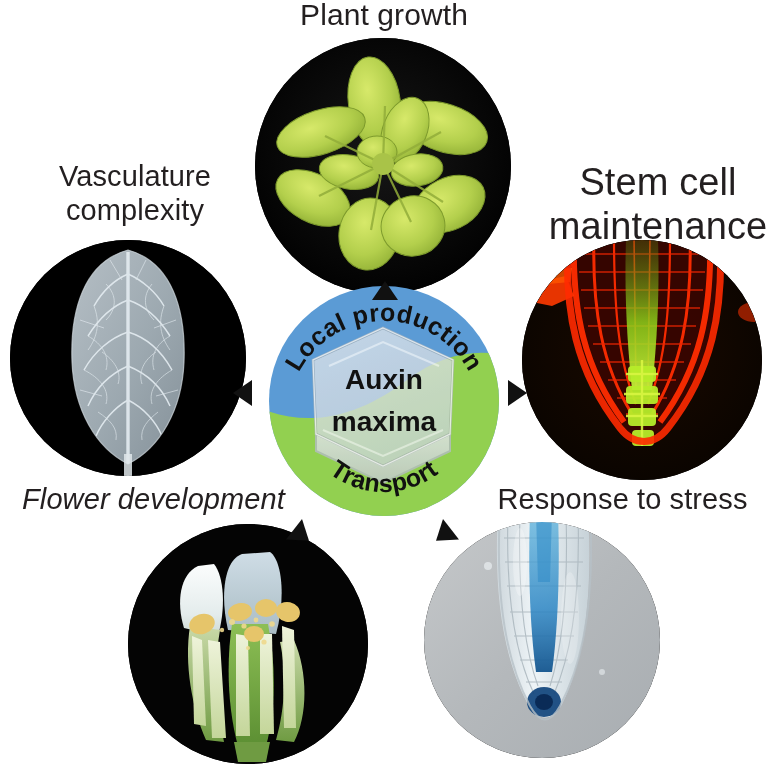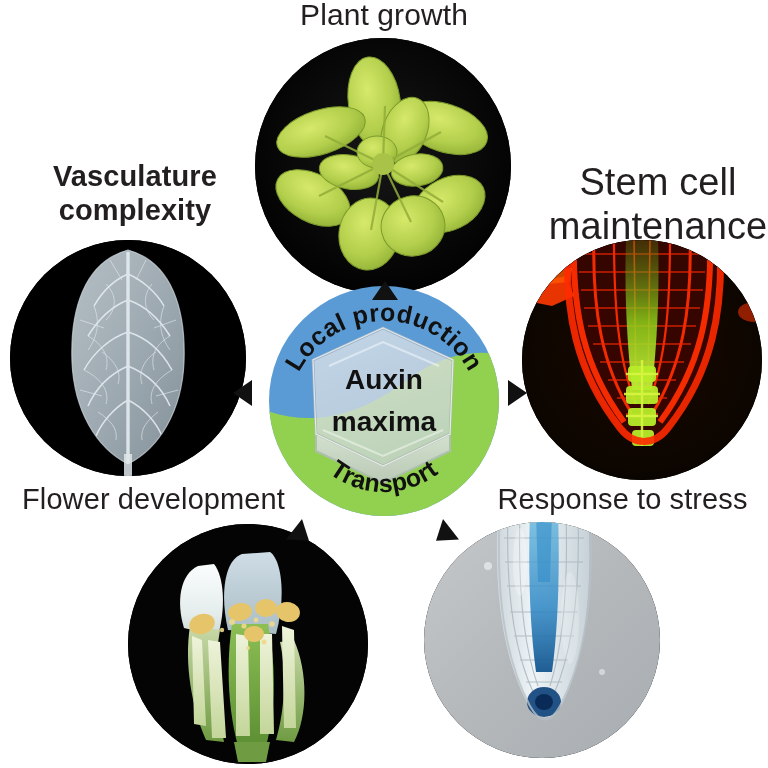--- a/index.html
+++ b/index.html
@@ -32,23 +32,23 @@
     text-align: center;
     font-family: "Liberation Sans", sans-serif;
     font-weight: 400;
     color: #231f20;
     line-height: 1.16;
     letter-spacing: 0.1px;
     white-space: pre-line;
     user-select: none;
   }
   .caption-top      { left: 234px; top: -2px;  width: 300px; font-size: 30px; }
-  .caption-left     { left: 10px;  top: 160px; width: 250px; font-size: 29px; font-weight: bold; }
+  .caption-left     { left: 10px;  top: 160px; width: 250px; font-size: 29px; }
   .caption-right    { left: 548px; top: 160px; width: 220px; font-size: 38px; }
-  .caption-bottomleft  { left: 6px;   top: 483px; width: 295px; font-size: 29px; }
+  .caption-bottomleft  { left: 6px;   top: 483px; width: 295px; font-size: 29px; font-style: italic; }
   .caption-bottomright { left: 480px; top: 483px; width: 285px; font-size: 29px; text-align: center; }
 
   
   .photo {
     position: absolute;
     border-radius: 50%;
     overflow: hidden;
     background: #000;
   }
   .photo svg { display: block; width: 100%; height: 100%; }

